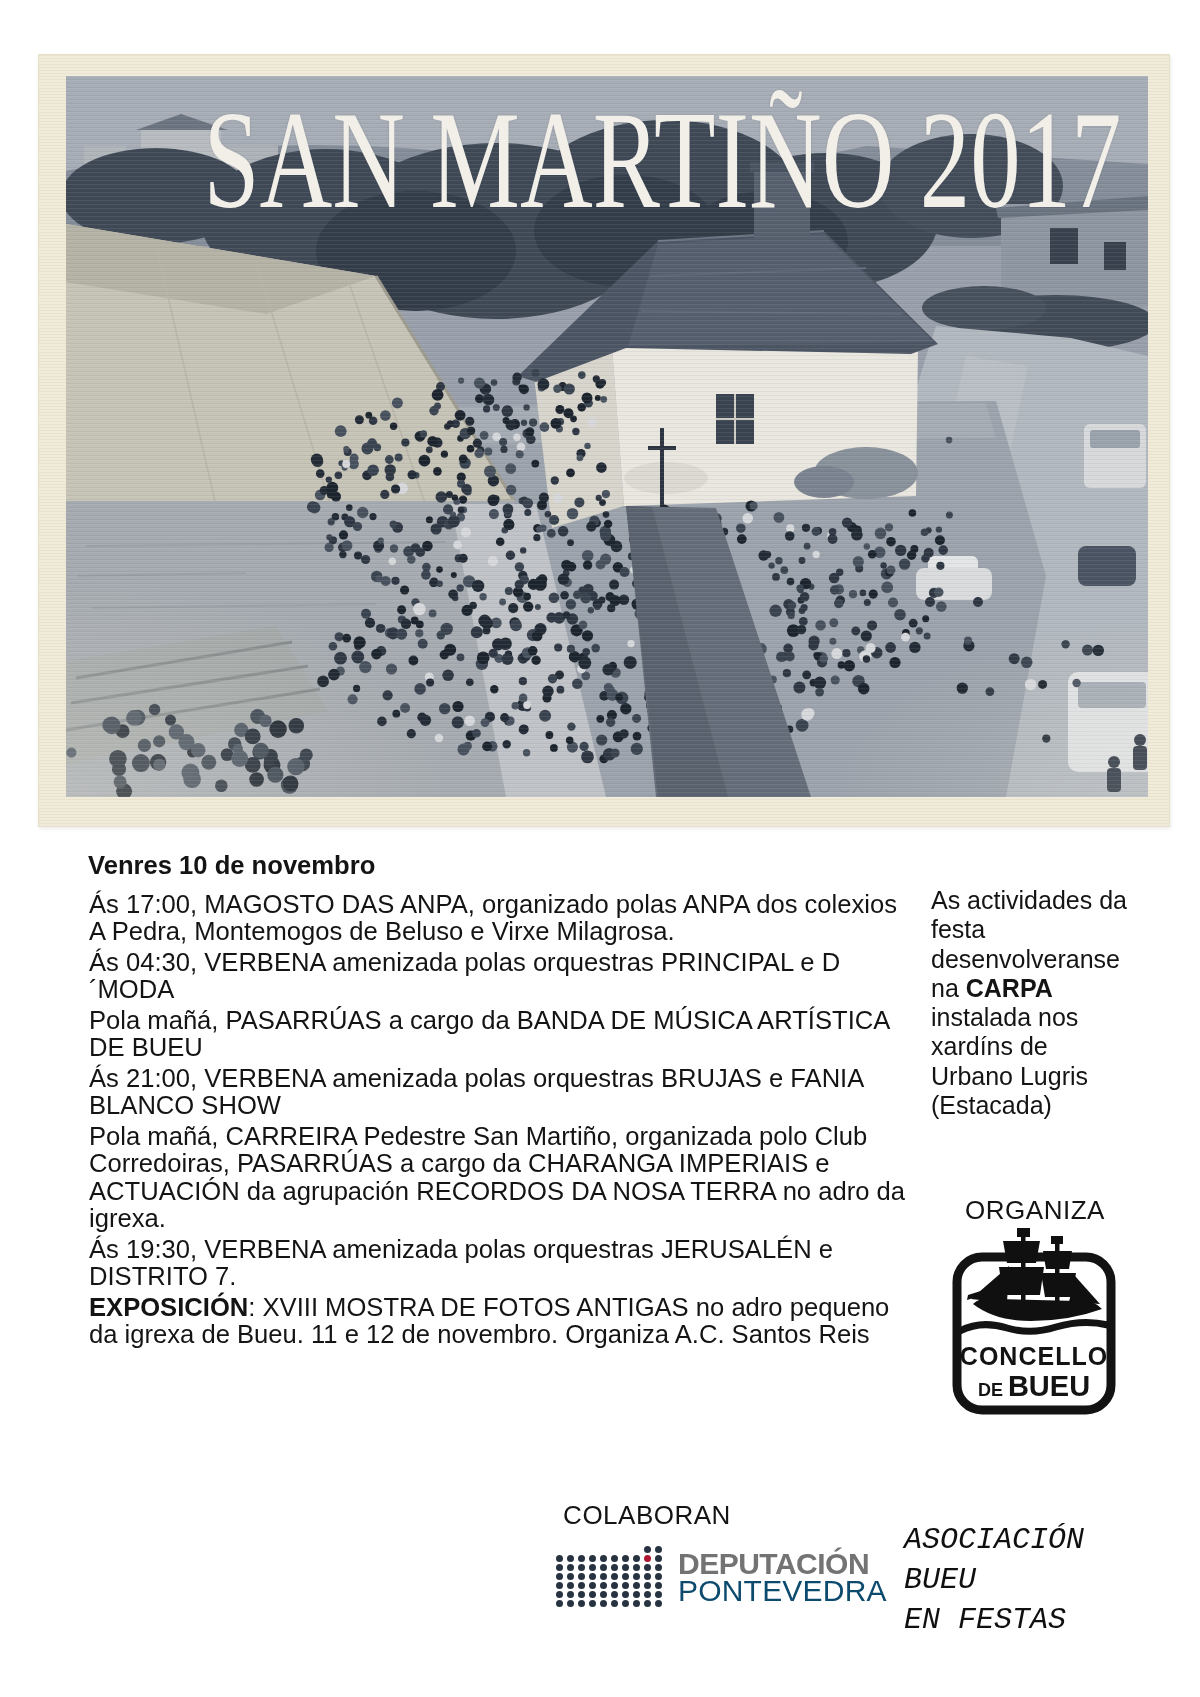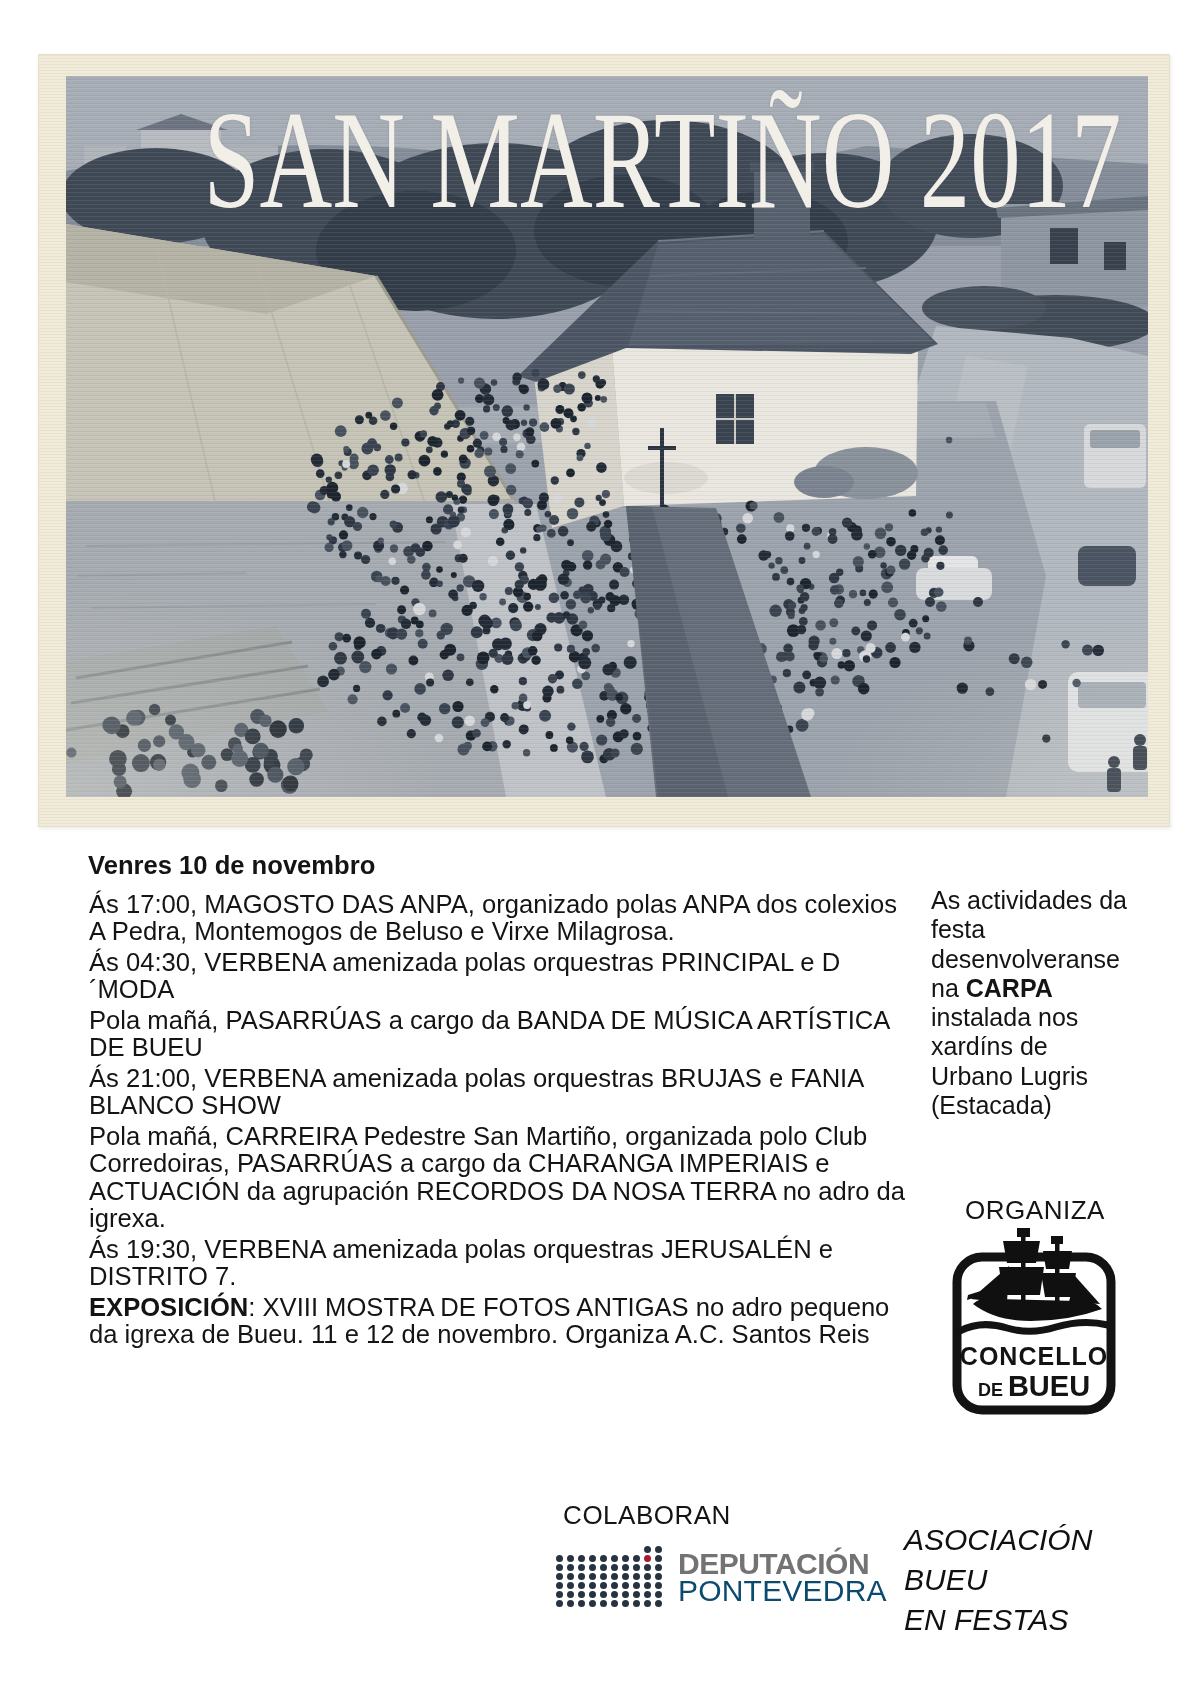--- a/index.html
+++ b/index.html
@@ -43,21 +43,21 @@
         font-size:26px;letter-spacing:0.5px;}
   .dep-logo{position:absolute;left:556px;top:1546px;width:330px;height:70px;}
   .dep-dots{position:absolute;left:0;top:0;display:grid;
         grid-template-columns:repeat(10,7px);grid-auto-rows:7px;column-gap:4px;row-gap:2px;}
   .dep-dots .dot{width:7px;height:7px;border-radius:50%;}
   .dep-dots .dot.hidden{visibility:hidden;}
   .dep-text{position:absolute;left:122px;top:4px;line-height:27px;white-space:nowrap;}
   .dep-line1{font-size:30px;font-weight:bold;letter-spacing:-0.5px;}
   .dep-line2{font-size:30px;font-weight:normal;letter-spacing:0.2px;}
   .asociacion{position:absolute;left:904px;top:1520px;width:260px;
-        font-family:Liberation Sans, sans-serif;font-style:italic;
+        font-family:Liberation Mono, monospace;font-style:italic;
         font-size:30px;line-height:40px;color:#101010;}
 </style>
 </head>
 <body>
 
 <div class="page">
 
   <div class="photo-paper">
     <div class="photo-inner">
       <svg viewBox="0 0 1082 721" preserveAspectRatio="none">

